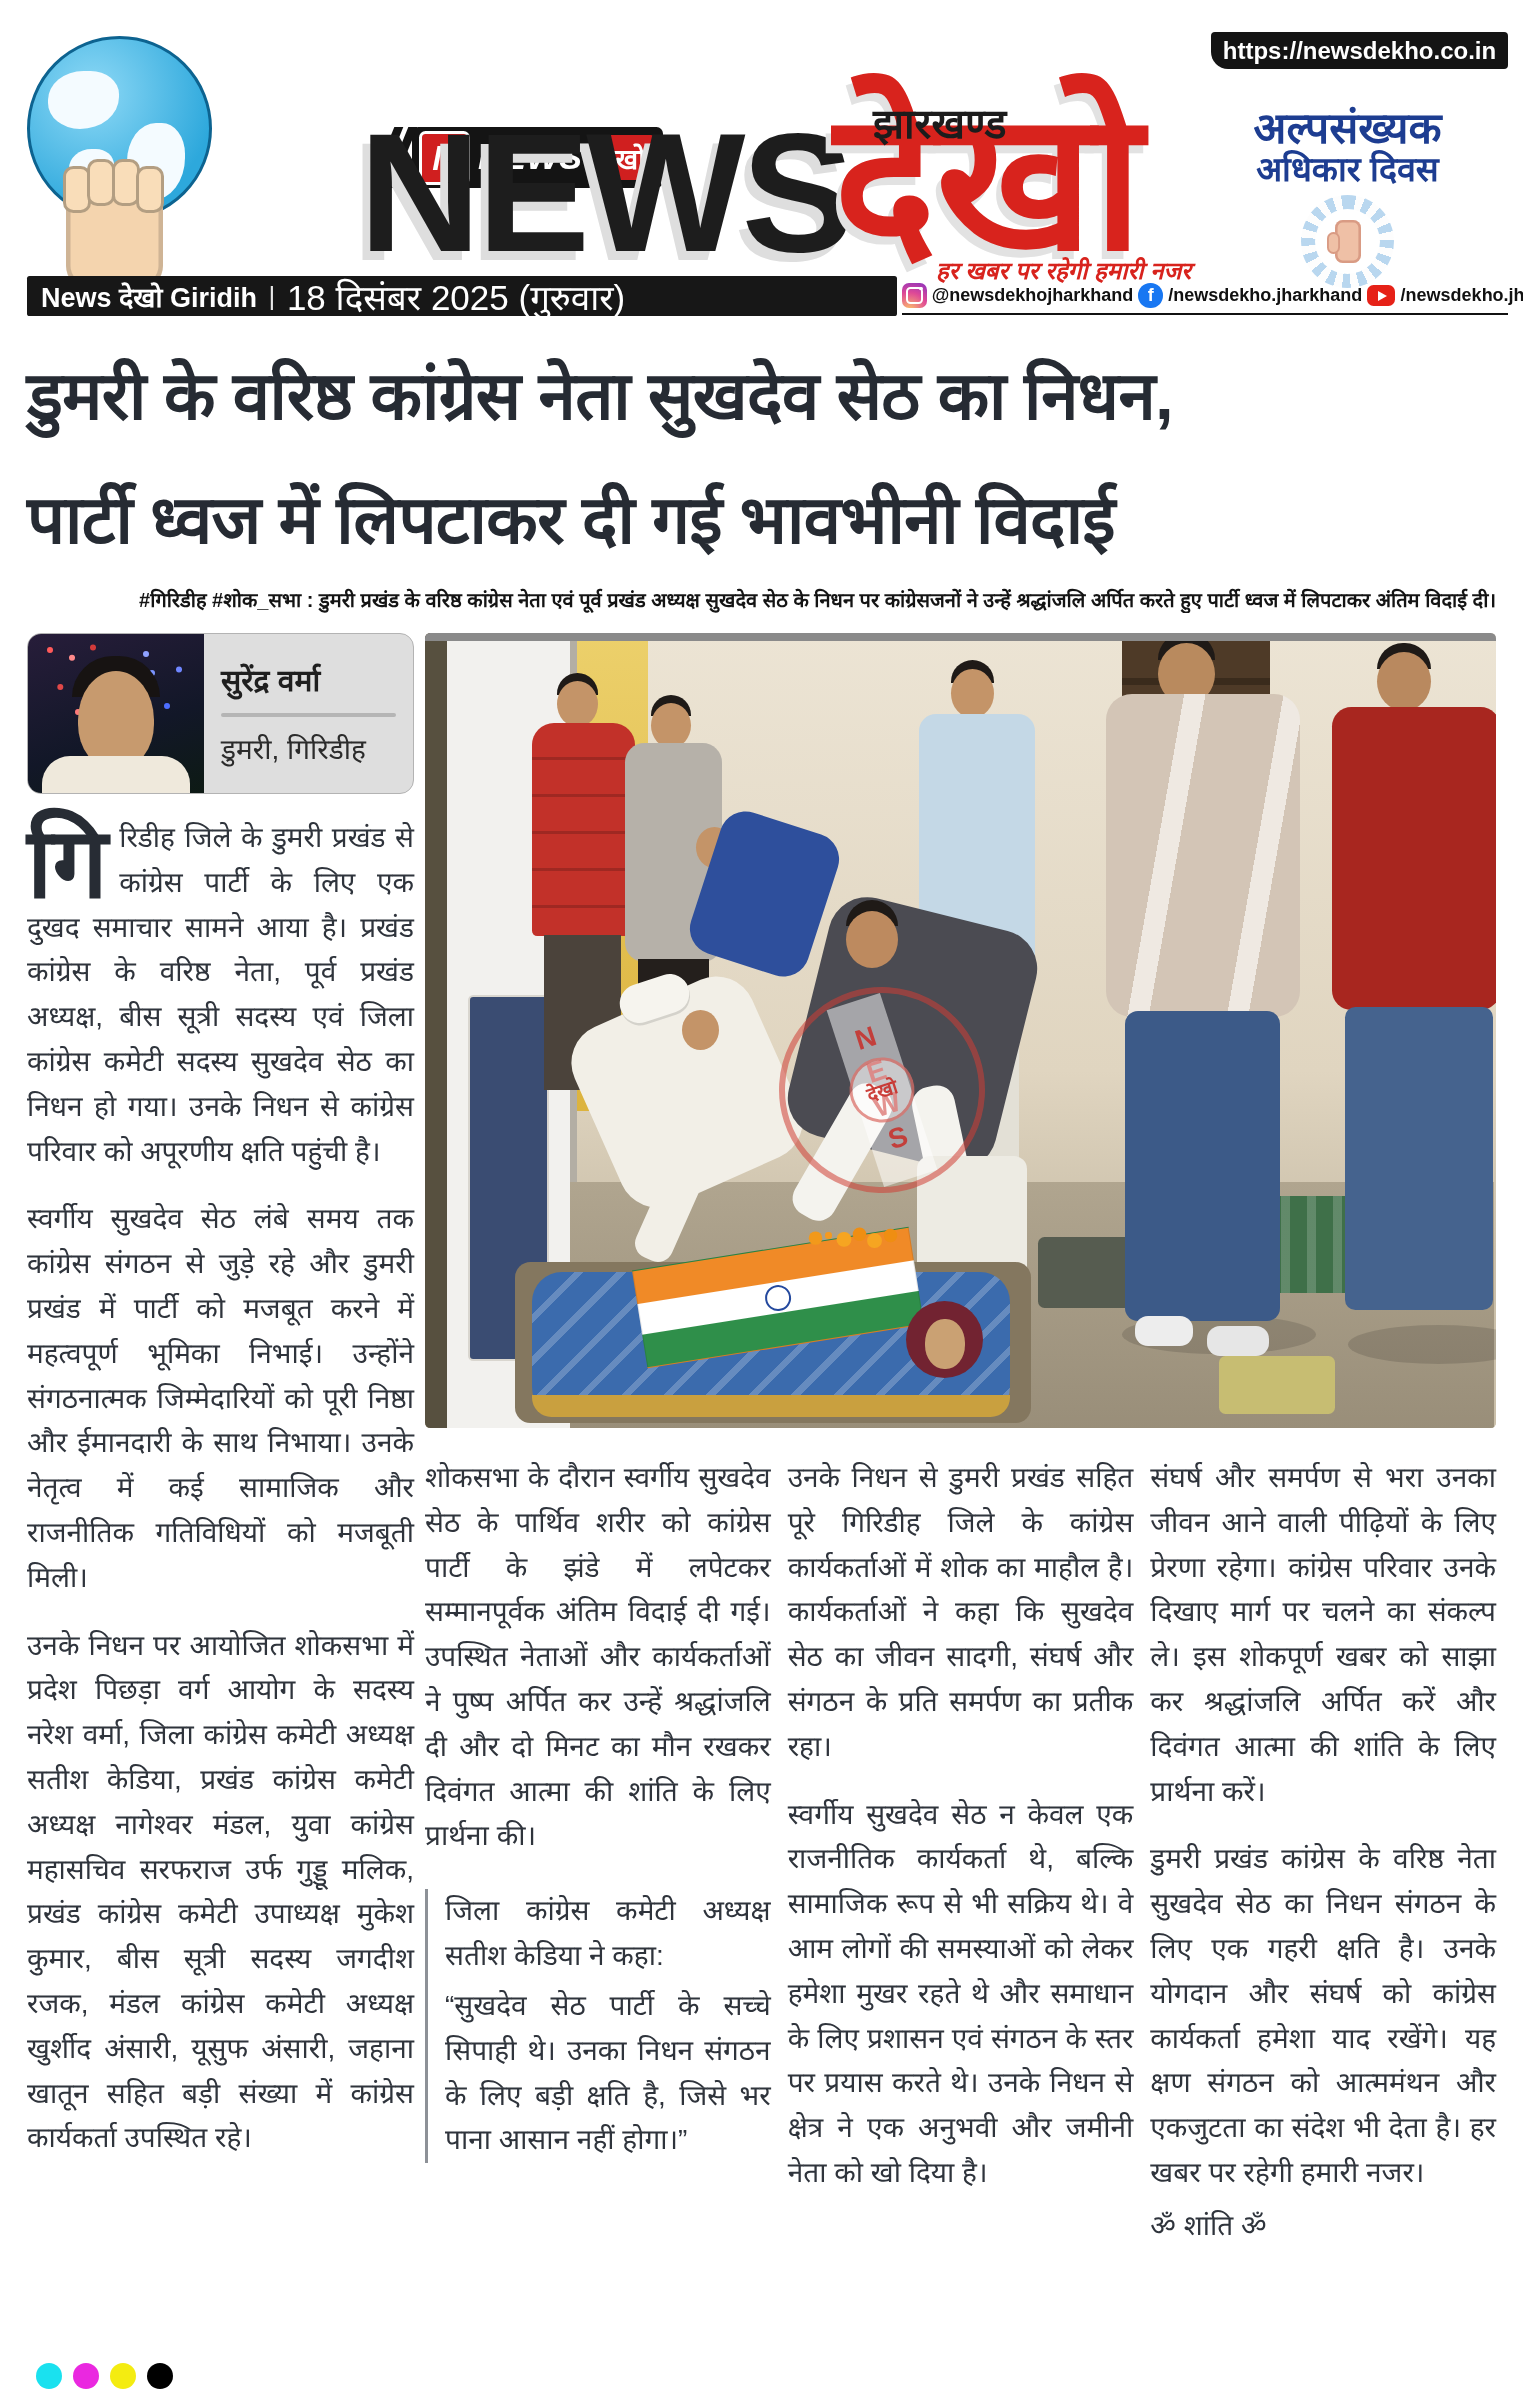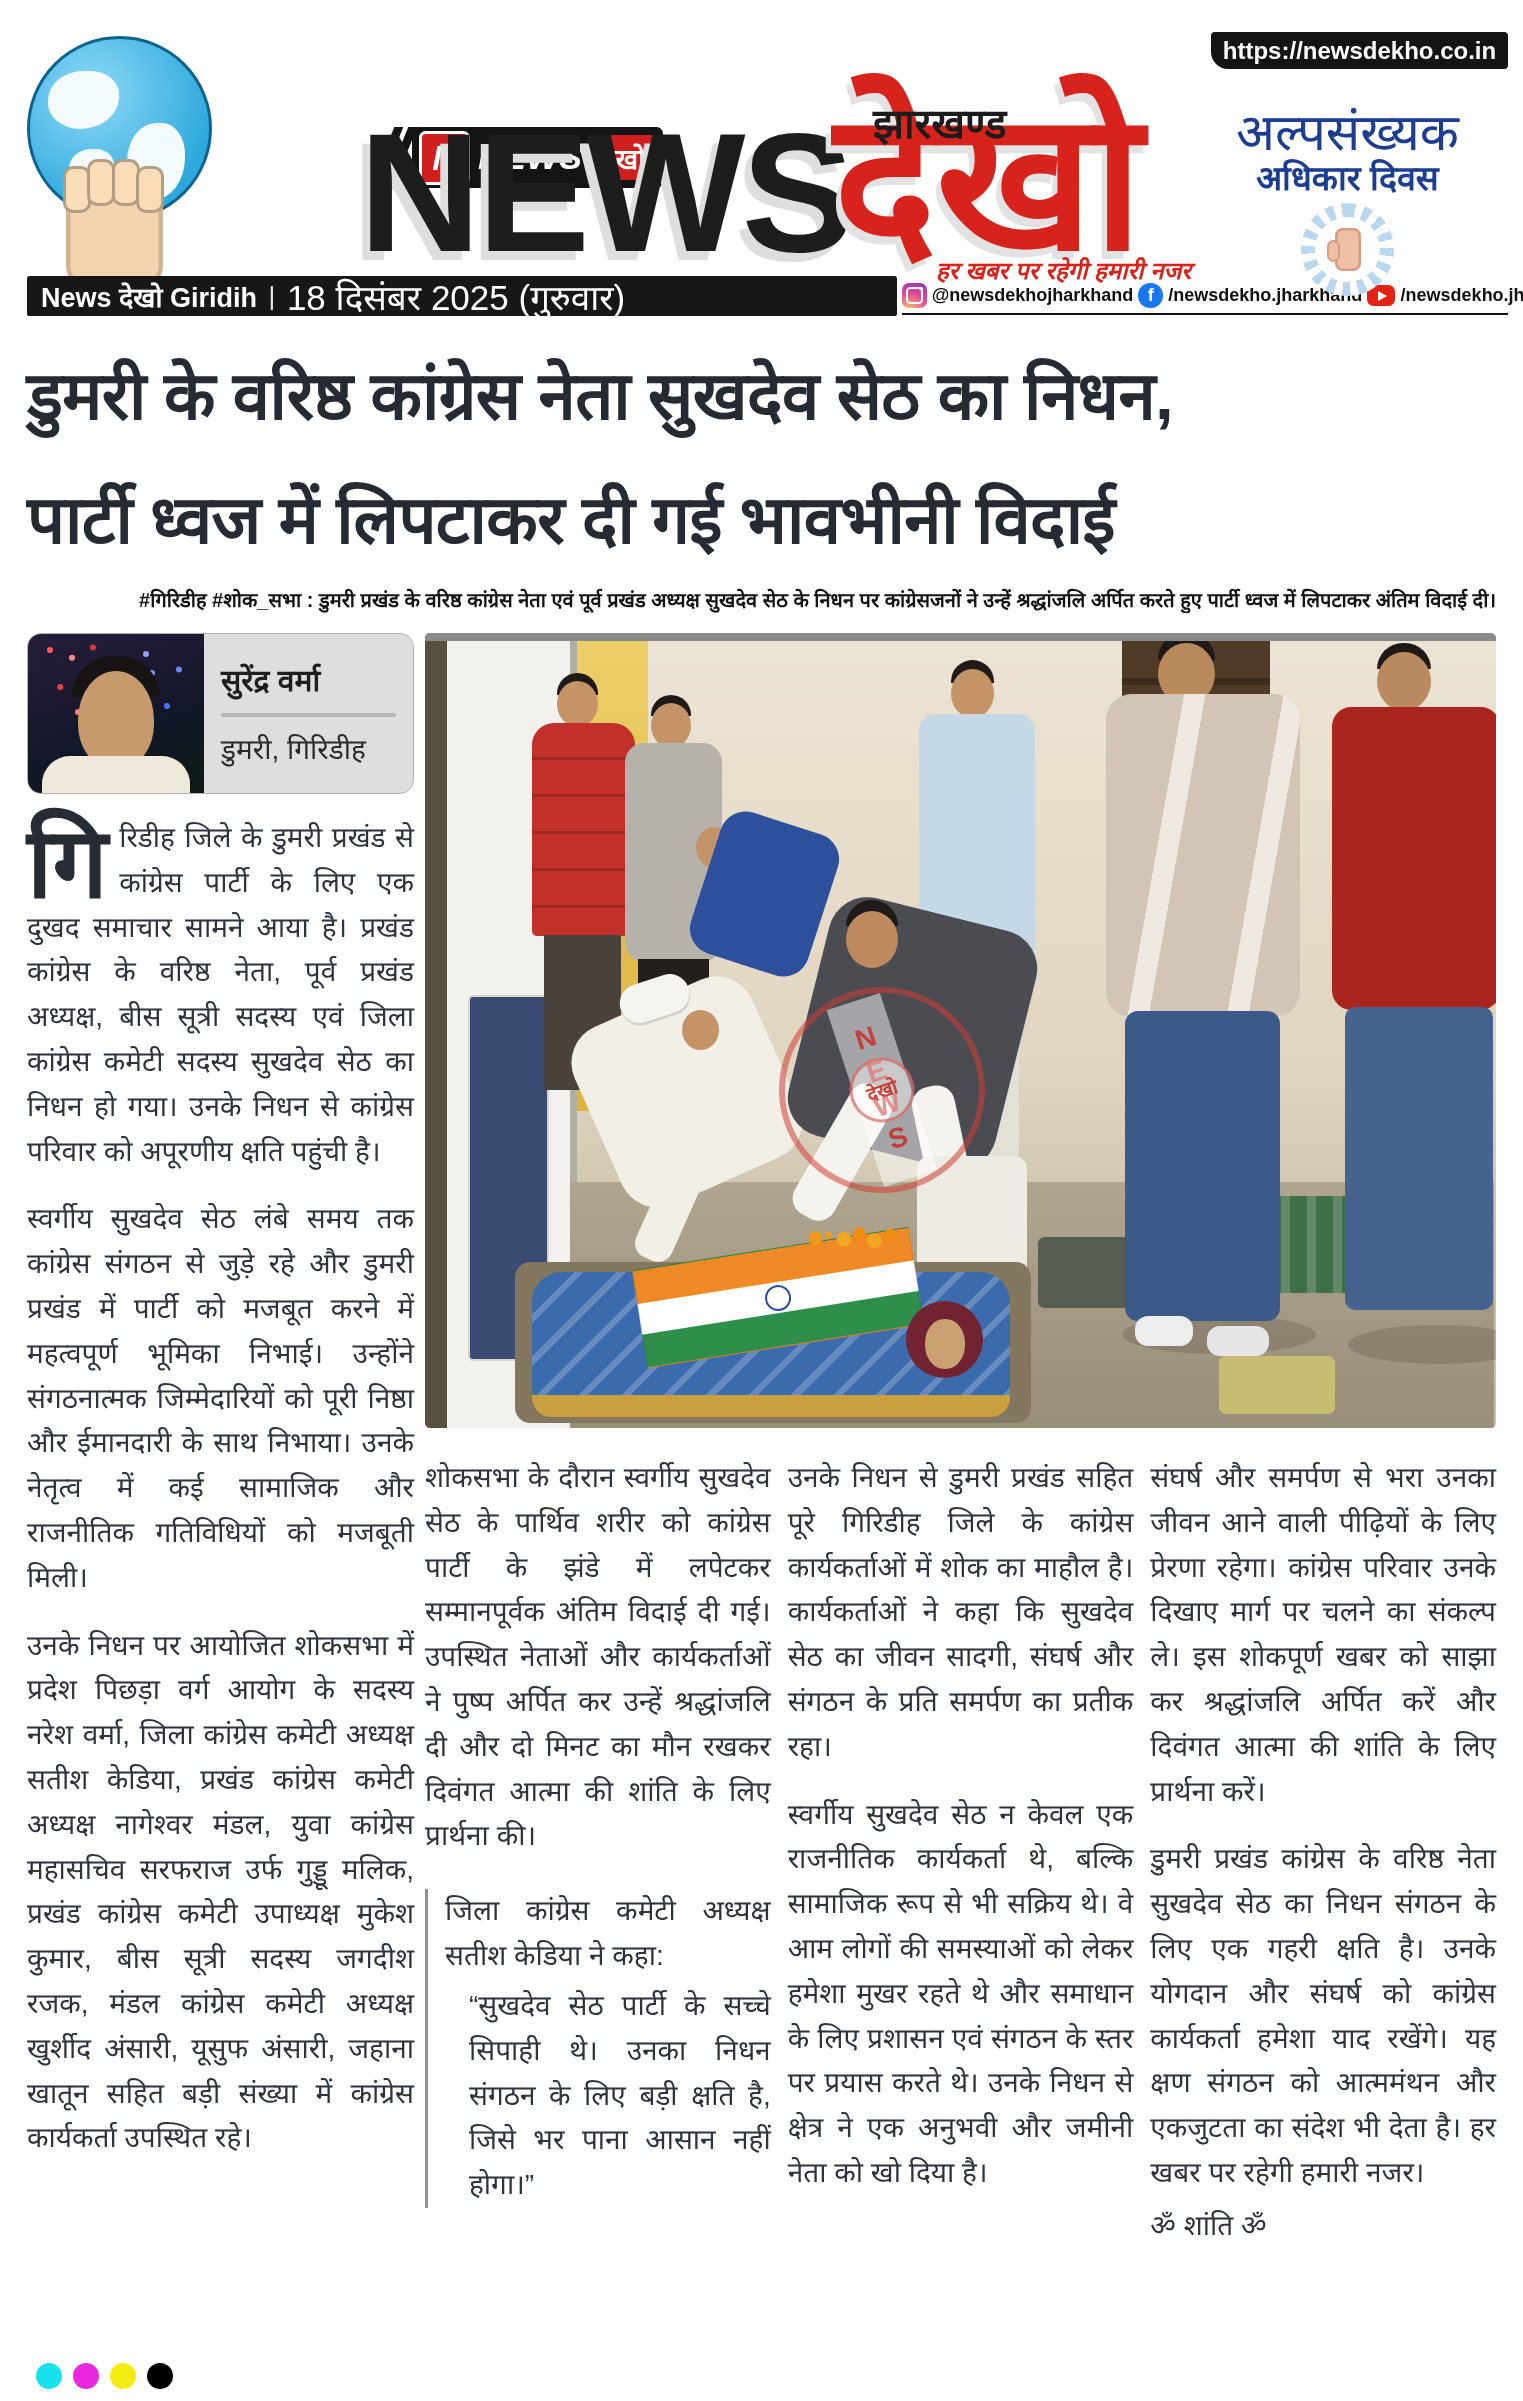--- a/index.html
+++ b/index.html
@@ -29,21 +29,21 @@
              letter-spacing:-3.9px;color:#1d1d1d;text-shadow:-7.7px 9px 0 #dedede;z-index:2;}
   .mast-state{position:absolute;left:873px;top:94px;font-size:41px;font-weight:700;color:#1c1c1c;z-index:4;}
   .mast-dekho{position:absolute;left:834px;top:62px;font-size:192px;font-weight:800;line-height:1.25;
               color:#d8231d;text-shadow:-5.2px 7.7px 0 #e2e2e2;z-index:3;}
   .mast-tag{position:absolute;left:936px;top:253px;font-size:24px;font-weight:700;font-style:italic;color:#d8231d;z-index:4;}
 
   .url-pill{position:absolute;left:1211px;top:32px;width:297px;height:37px;background:#141414;color:#fff;
             border-radius:3.9px 3.9px 3.9px 17px;display:flex;align-items:center;justify-content:center;
             font-size:24px;font-weight:700;}
   .minority{position:absolute;left:1193px;top:106px;width:309px;text-align:center;color:#1d3d91;z-index:2;}
-  .min-l1{font-size:51px;font-weight:400;line-height:1.05;}
+  .min-l1{font-size:43px;font-weight:700;line-height:1.05;}
   .min-l2{font-size:34px;font-weight:800;line-height:1.1;}
   .min-emblem{position:relative;margin:6.5px auto 0;width:93px;height:93px;border-radius:50%;
               background:repeating-conic-gradient(#b9d7ef 0deg 11deg,#fdfdfd 11deg 22deg);}
   .min-core{position:absolute;inset:14px;background:#fff;border-radius:50%;}
   .min-fist{position:absolute;left:34px;top:24.5px;width:26px;height:43px;background:#efc0a6;border-radius:7.7px;
             box-shadow:inset 0 0 0 2.6px rgba(190,110,90,.45);}
   .min-thumb{position:absolute;left:26px;top:37px;width:13px;height:22px;background:#efc0a6;border-radius:6.5px;
              box-shadow:inset 0 0 0 1.9px rgba(190,110,90,.45);}
 
   .date-bar{position:absolute;left:27px;top:276px;width:870px;height:40px;background:#171717;color:#fff;
@@ -90,21 +90,21 @@
   .body-text{font-size:28px;line-height:1.6;text-align:justify;color:#2f343c;margin:23px 0 0;}
   .col-left .body-text:first-of-type{margin-top:22px;}
   .dropcap{float:left;font-size:98px;line-height:.82;font-weight:700;color:#272c34;padding:6.5px 11.6px 0 0;}
 
   .photo{position:relative;width:100%;height:795px;border-radius:5.2px;overflow:hidden;background:#d9cfbd;}
   .three-cols{display:flex;gap:17px;margin-top:28px;}
   .col{flex:1;min-width:0;}
   .col .body-text:first-child{margin-top:0;}
   .quote{margin-top:30px;border-left:3.2px solid #8d9197;padding-left:17px;}
   .quote .body-text{margin-top:0;}
-  .quote .body-text + .body-text{margin-top:5.2px;margin-left:24px;}
+  .quote .body-text + .body-text{margin-top:5.2px;}
   .om-line{font-size:28px;margin-top:9px;color:#2f343c;}
 
   
   .ph-topbar{position:absolute;left:0;top:0;right:0;height:7.7px;background:#8a8a8a;}
   .head{position:absolute;border-radius:50%;background:#c49468;}
   .hair{position:absolute;border-radius:26px 26px 0 0;background:#1f1a17;}
   .shadow-el{position:absolute;background:rgba(0,0,0,.13);border-radius:50%;}
 
   .wm{position:absolute;left:354px;top:354px;width:194px;height:194px;border:6.5px solid rgba(208,62,52,.55);
       border-radius:50%;transform:rotate(-18deg);z-index:9;}

